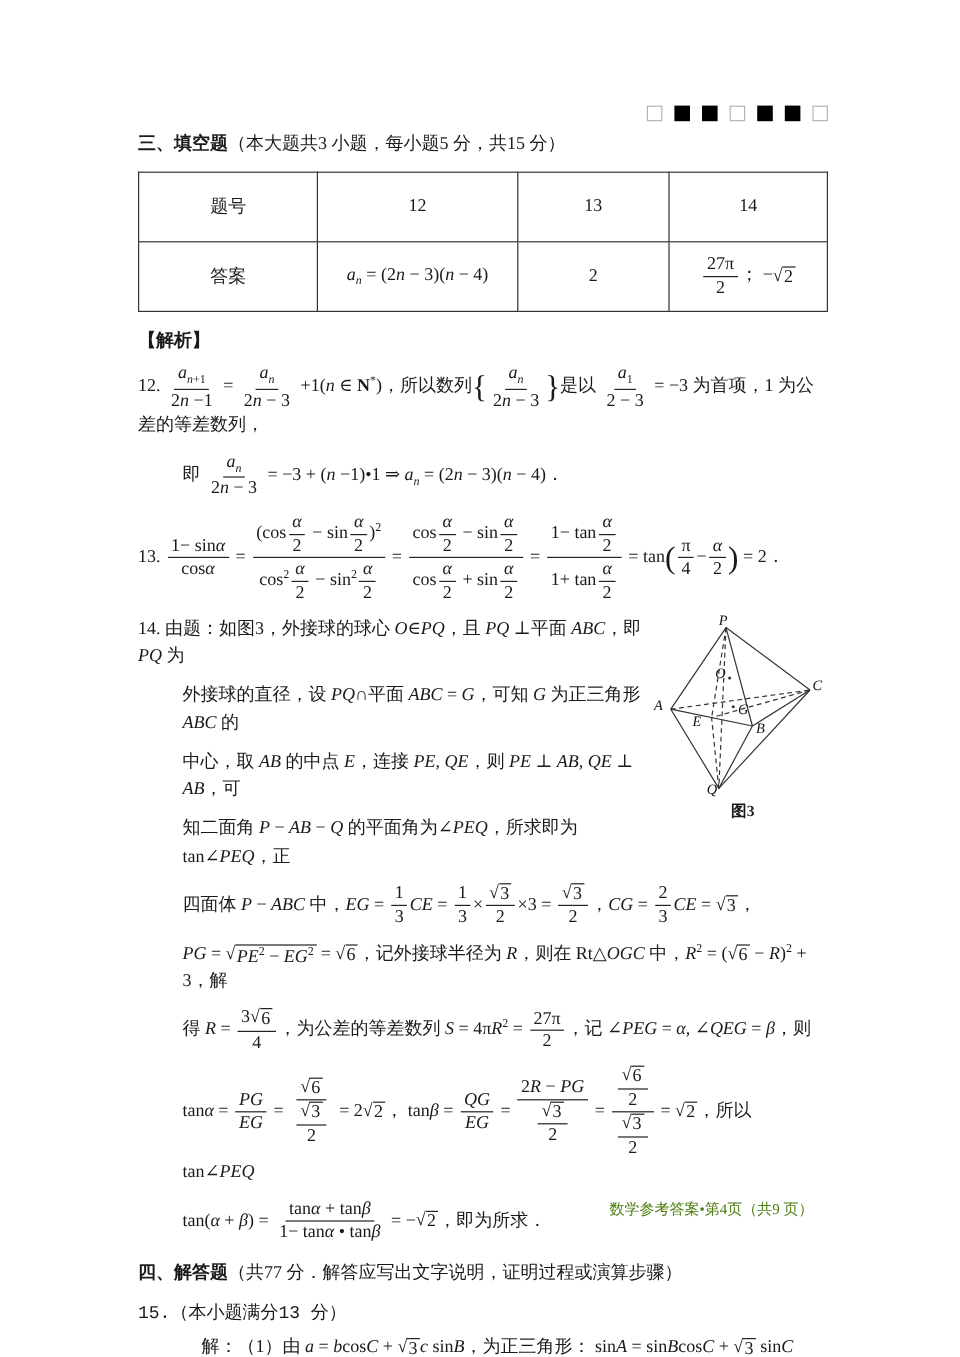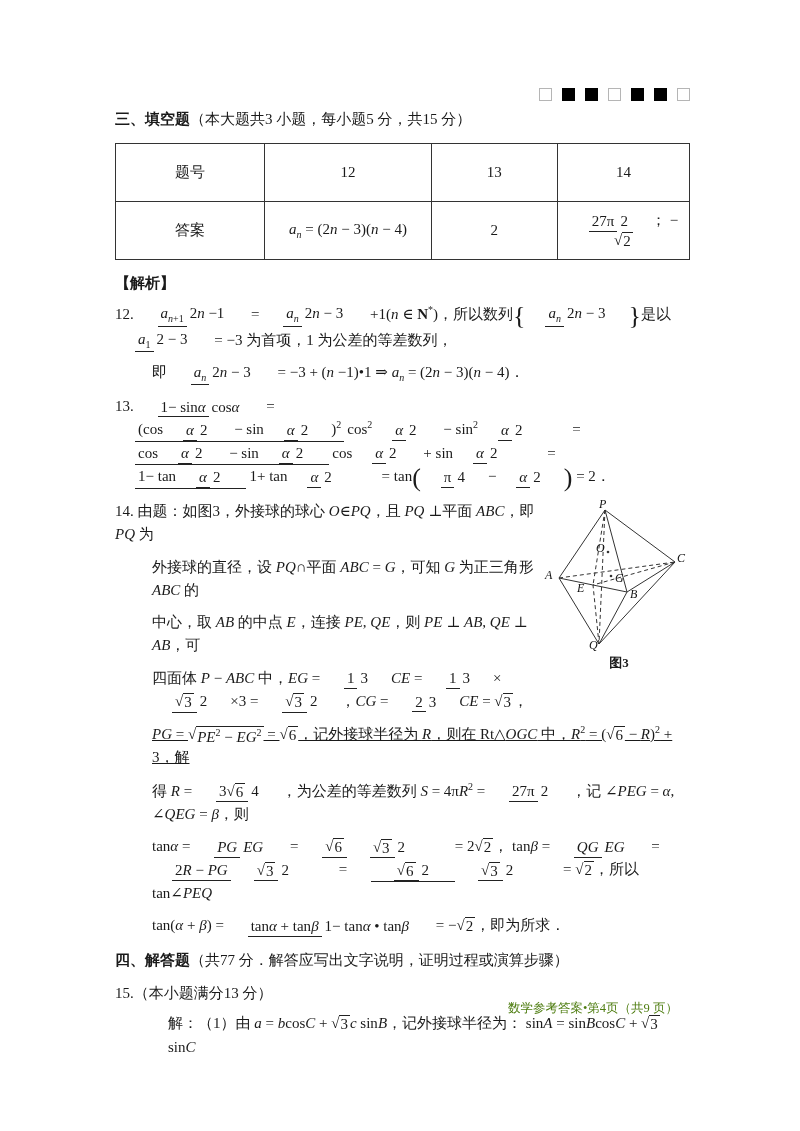--- a/index.html
+++ b/index.html
@@ -22,38 +22,38 @@
   .ans-table td {
     border:1px solid #333; text-align:center; vertical-align:middle;
     height:58px; font-size:15px; padding:2px 4px;
   }
   .analysis { margin:14px 0 0 0; }
   .math-line {
     font-family:"Liberation Serif","DejaVu Serif",serif;
     margin:9px 0; line-height:1.55;
   }
   .indent { margin-left:37px; }
-  .clr { clear:right;text-decoration:underline; }
+  .clr { clear:right; }
   sup { font-size:10px; vertical-align:super; }
   sub { font-size:10px; vertical-align:sub; }
   .it { font-style:italic; }
   .bo { font-weight:bold; }
-  .frac { display:inline-flex; flex-direction:row; vertical-align:middle; margin:0 20px; text-align:center; }
+  .frac { display:inline-flex; flex-direction:column; align-items:center; vertical-align:middle; margin:0 2px; text-align:center; }
   .frac .num, .frac .den { display:block; line-height:1.25; padding:0 3px; }
   .frac .num { border-bottom:1px solid #222; }
   .sqrt { display:inline-flex; align-items:flex-start; }
   .sqrt .rad { line-height:1.15; }
   .sqrt .radicand { border-top:1px solid #222; line-height:1.15; padding:0 2px 0 1px; }
   .big-delim { font-size:26px; vertical-align:middle; line-height:1; font-weight:300; }
   .item14 { margin-top:4px; }
   .figure3 { float:right; width:142px; margin:2px 0 2px 10px; }
   .fig-canvas { position:relative; width:132px; height:150px; margin:0 auto; }
   .fig-label { position:absolute; font-style:italic; font-size:12px; color:#111; }
   .fig-caption { text-align:center; font-size:13px; margin-top:2px;font-weight:bold; }
-  .item15-title { margin:10px 0 6px 0; }
+  .item15-title { margin:10px 0 6px 0;font-family:Liberation Mono, monospace; }
   .solution-indent { margin-left:53px; }
   .page-footer {
     position:absolute; top:1000px; left:0; width:678px;
     text-align:right; font-size:12.5px; color:#4d7c0f;
   }
 </style>
 </head>
 <body>
 
 <div class="sheet">
@@ -202,20 +202,21 @@
           <span class="fig-label" style="left:43px; top:39px;">O</span>
           <span class="fig-label" style="left:62px; top:69px;">G</span>
           <span class="fig-label" style="left:24px; top:79px;">E</span>
           <span class="fig-label" style="left:36px; top:136px;">Q</span>
         </div>
         <div class="fig-caption">图3</div>
       </div>
       <div class="math-line"><span>14. 由题：如图3，外接球的球心 </span><span class="it">O</span><span>∈</span><span class="it">PQ</span><span>，且 </span><span class="it">PQ</span><span> ⊥平面 </span><span class="it">ABC</span><span>，即 </span><span class="it">PQ</span><span> 为</span></div>
       <div class="math-line indent"><span>外接球的直径，设 </span><span class="it">PQ</span><span>∩平面 </span><span class="it">ABC</span><span> = </span><span class="it">G</span><span>，可知 </span><span class="it">G</span><span> 为正三角形 </span><span class="it">ABC</span><span> 的</span></div>
       <div class="math-line indent"><span>中心，取 </span><span class="it">AB</span><span> 的中点 </span><span class="it">E</span><span>，连接 </span><span class="it">PE</span><span>, </span><span class="it">QE</span><span>，则 </span><span class="it">PE</span><span> ⊥ </span><span class="it">AB</span><span>, </span><span class="it">QE</span><span> ⊥ </span><span class="it">AB</span><span>，可</span></div>
+      <div class="math-line indent"><span>知二面角 </span><span class="it">P</span><span> − </span><span class="it">AB</span><span> − </span><span class="it">Q</span><span> 的平面角为∠</span><span class="it">PEQ</span><span>，所求即为 tan∠</span><span class="it">PEQ</span><span>，正</span></div>
       <div class="math-line indent"><span>四面体 </span><span class="it">P</span><span> − </span><span class="it">ABC</span><span> 中，</span><span class="it">EG</span><span> = </span><span class="frac">
             <span class="num"><span>1</span></span>
             <span class="den"><span>3</span></span>
           </span><span class="it">CE</span><span> = </span><span class="frac">
             <span class="num"><span>1</span></span>
             <span class="den"><span>3</span></span>
           </span><span>×</span><span class="frac">
             <span class="num"><span class="sqrt">
                 <span class="rad">√</span>
                 <span class="radicand"><span>3</span></span>
@@ -314,21 +315,21 @@
 
     <div class="sec-heading" style="margin-top:14px;">
       <span class="bold">四、解答题</span><span>（共77 分．解答应写出文字说明，证明过程或演算步骤）</span>
     </div>
 
     <div class="item15-title">15.（本小题满分13 分）</div>
 
     <div class="math-line solution-indent"><span>解：（1）由 </span><span class="it">a</span><span> = </span><span class="it">b</span><span>cos</span><span class="it">C</span><span> + </span><span class="sqrt">
           <span class="rad">√</span>
           <span class="radicand"><span>3</span></span>
-        </span><span class="it">c</span><span> sin</span><span class="it">B</span><span>，记外接球半径为： sin</span><span class="it">A</span><span> = sin</span><span class="it">B</span><span>cos</span><span class="it">C</span><span> + </span><span class="sqrt">
+        </span><span class="it">c</span><span> sin</span><span class="it">B</span><span>，为正三角形： sin</span><span class="it">A</span><span> = sin</span><span class="it">B</span><span>cos</span><span class="it">C</span><span> + </span><span class="sqrt">
           <span class="rad">√</span>
           <span class="radicand"><span>3</span></span>
         </span><span> sin</span><span class="it">C</span></div>
 
   </div>
 
   <div class="page-footer">数学参考答案•第4页（共9 页）</div>
 
 </div>
 

